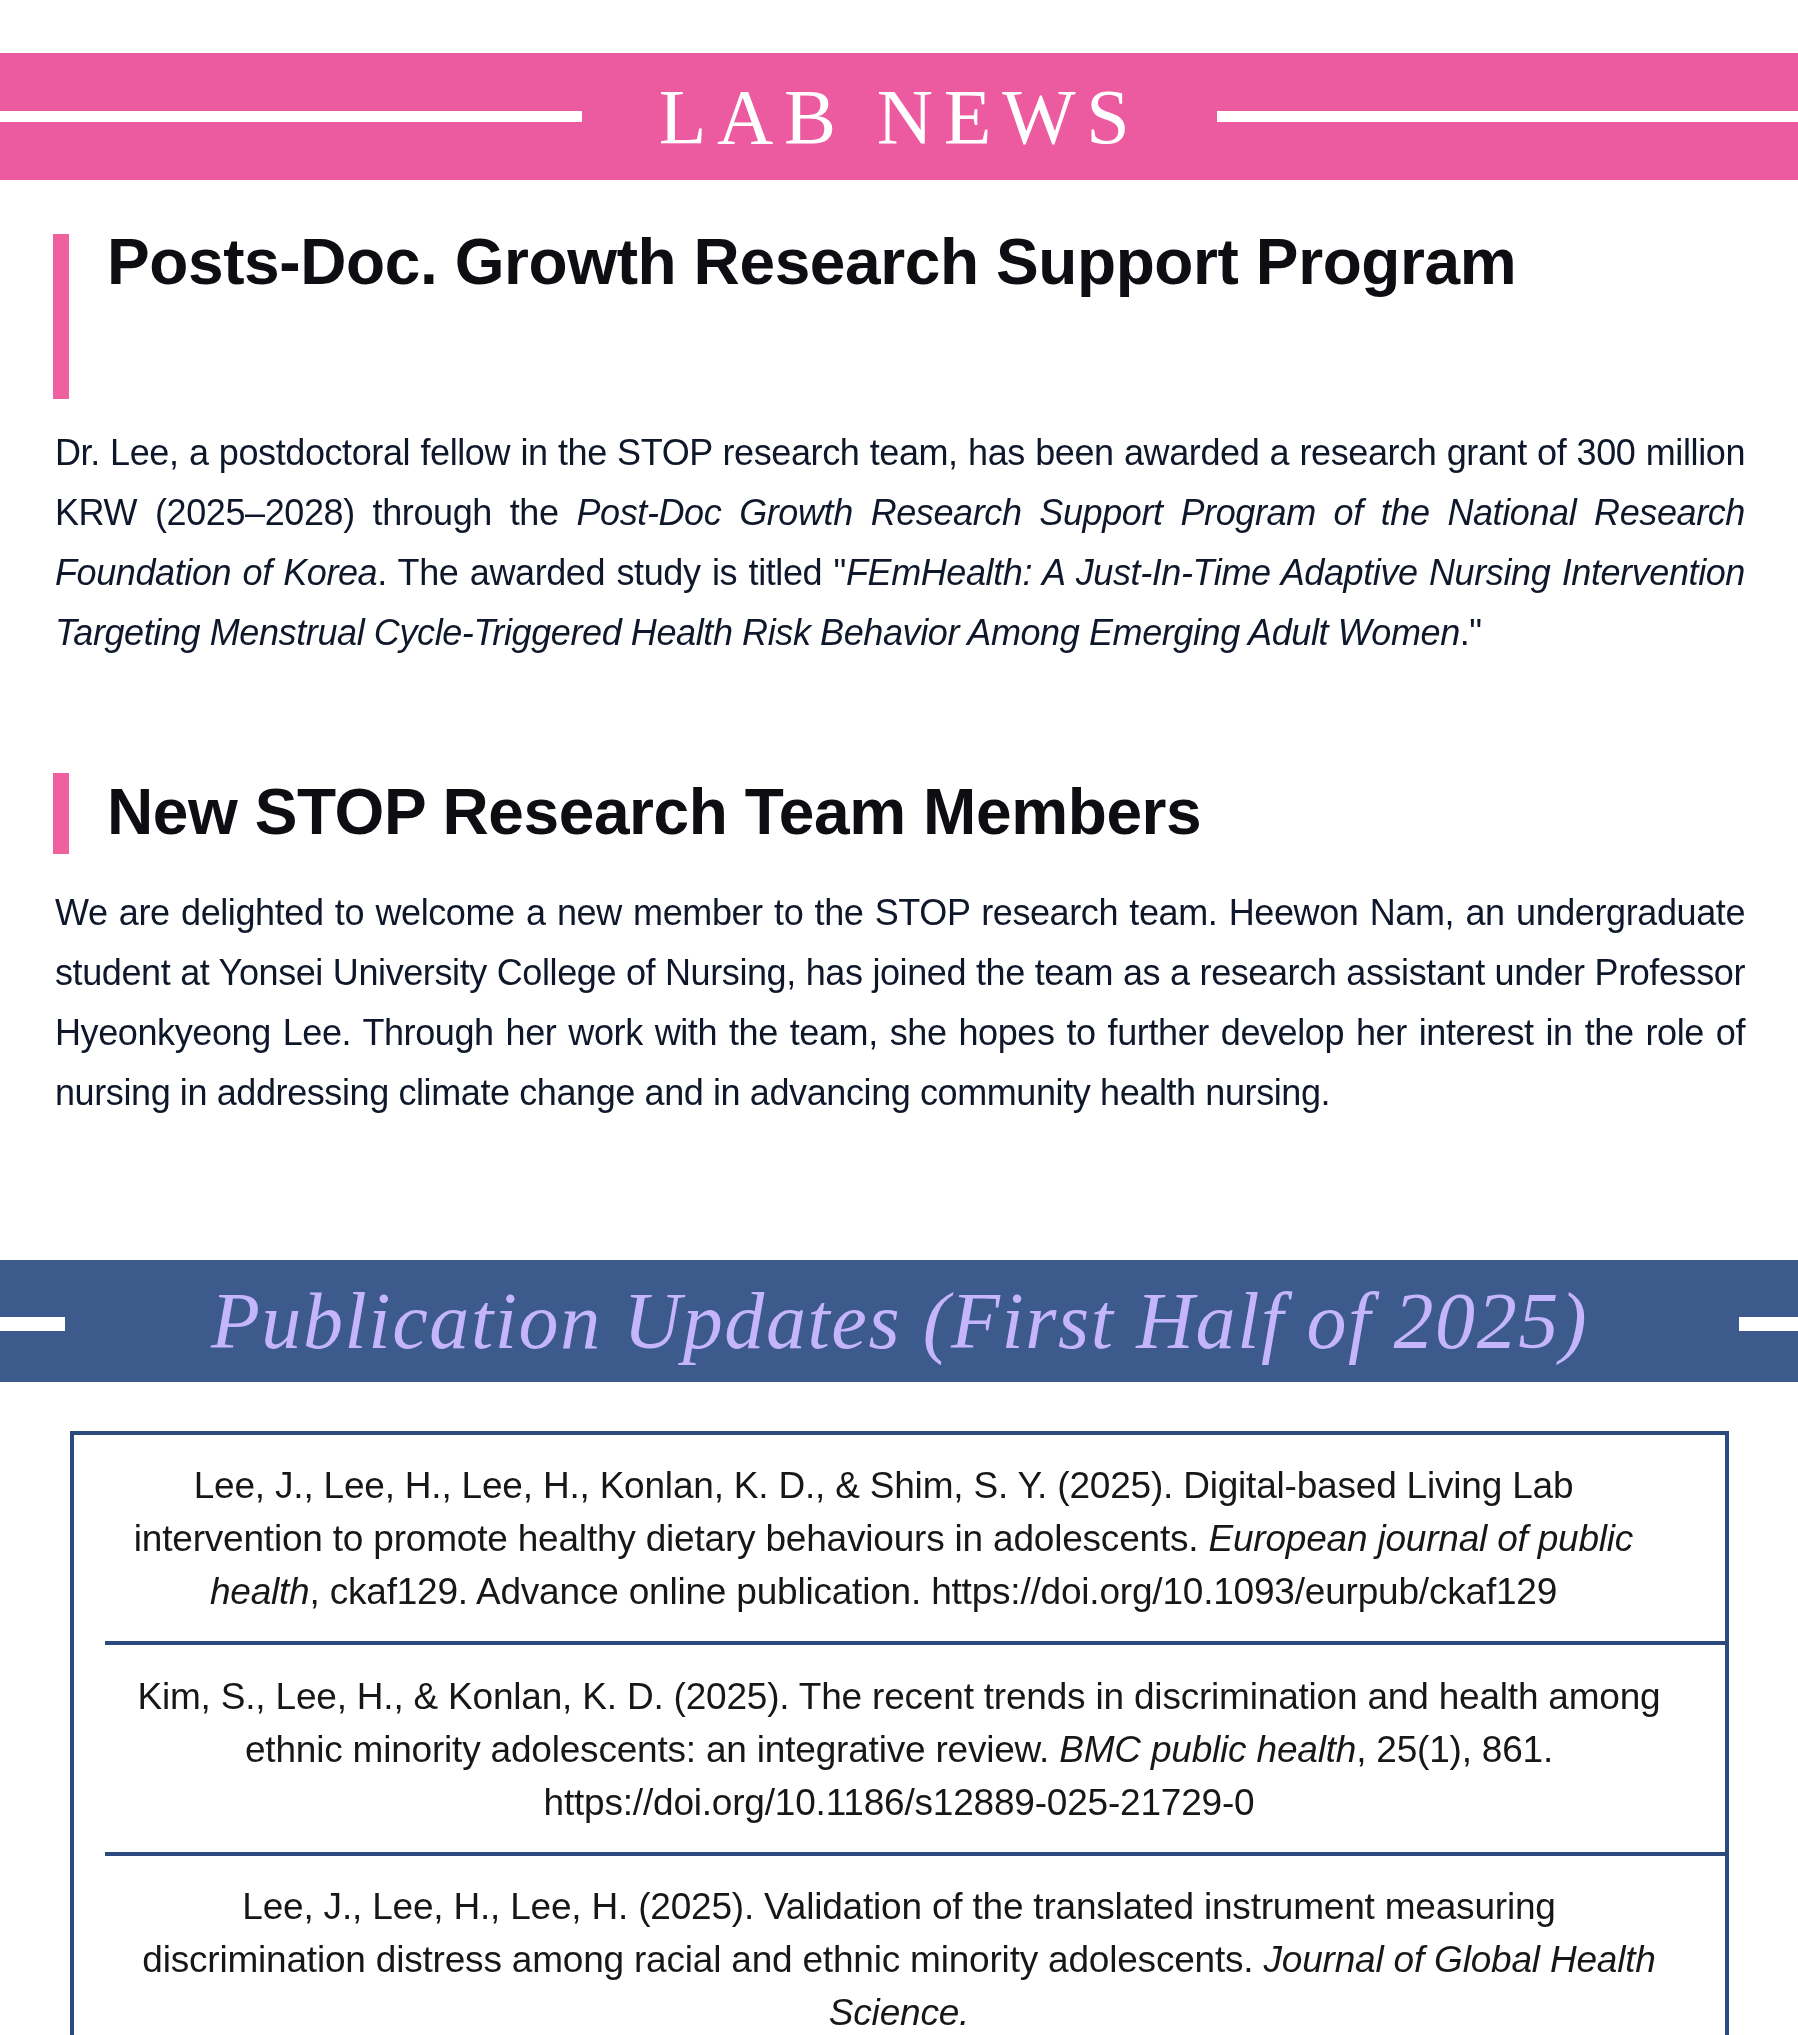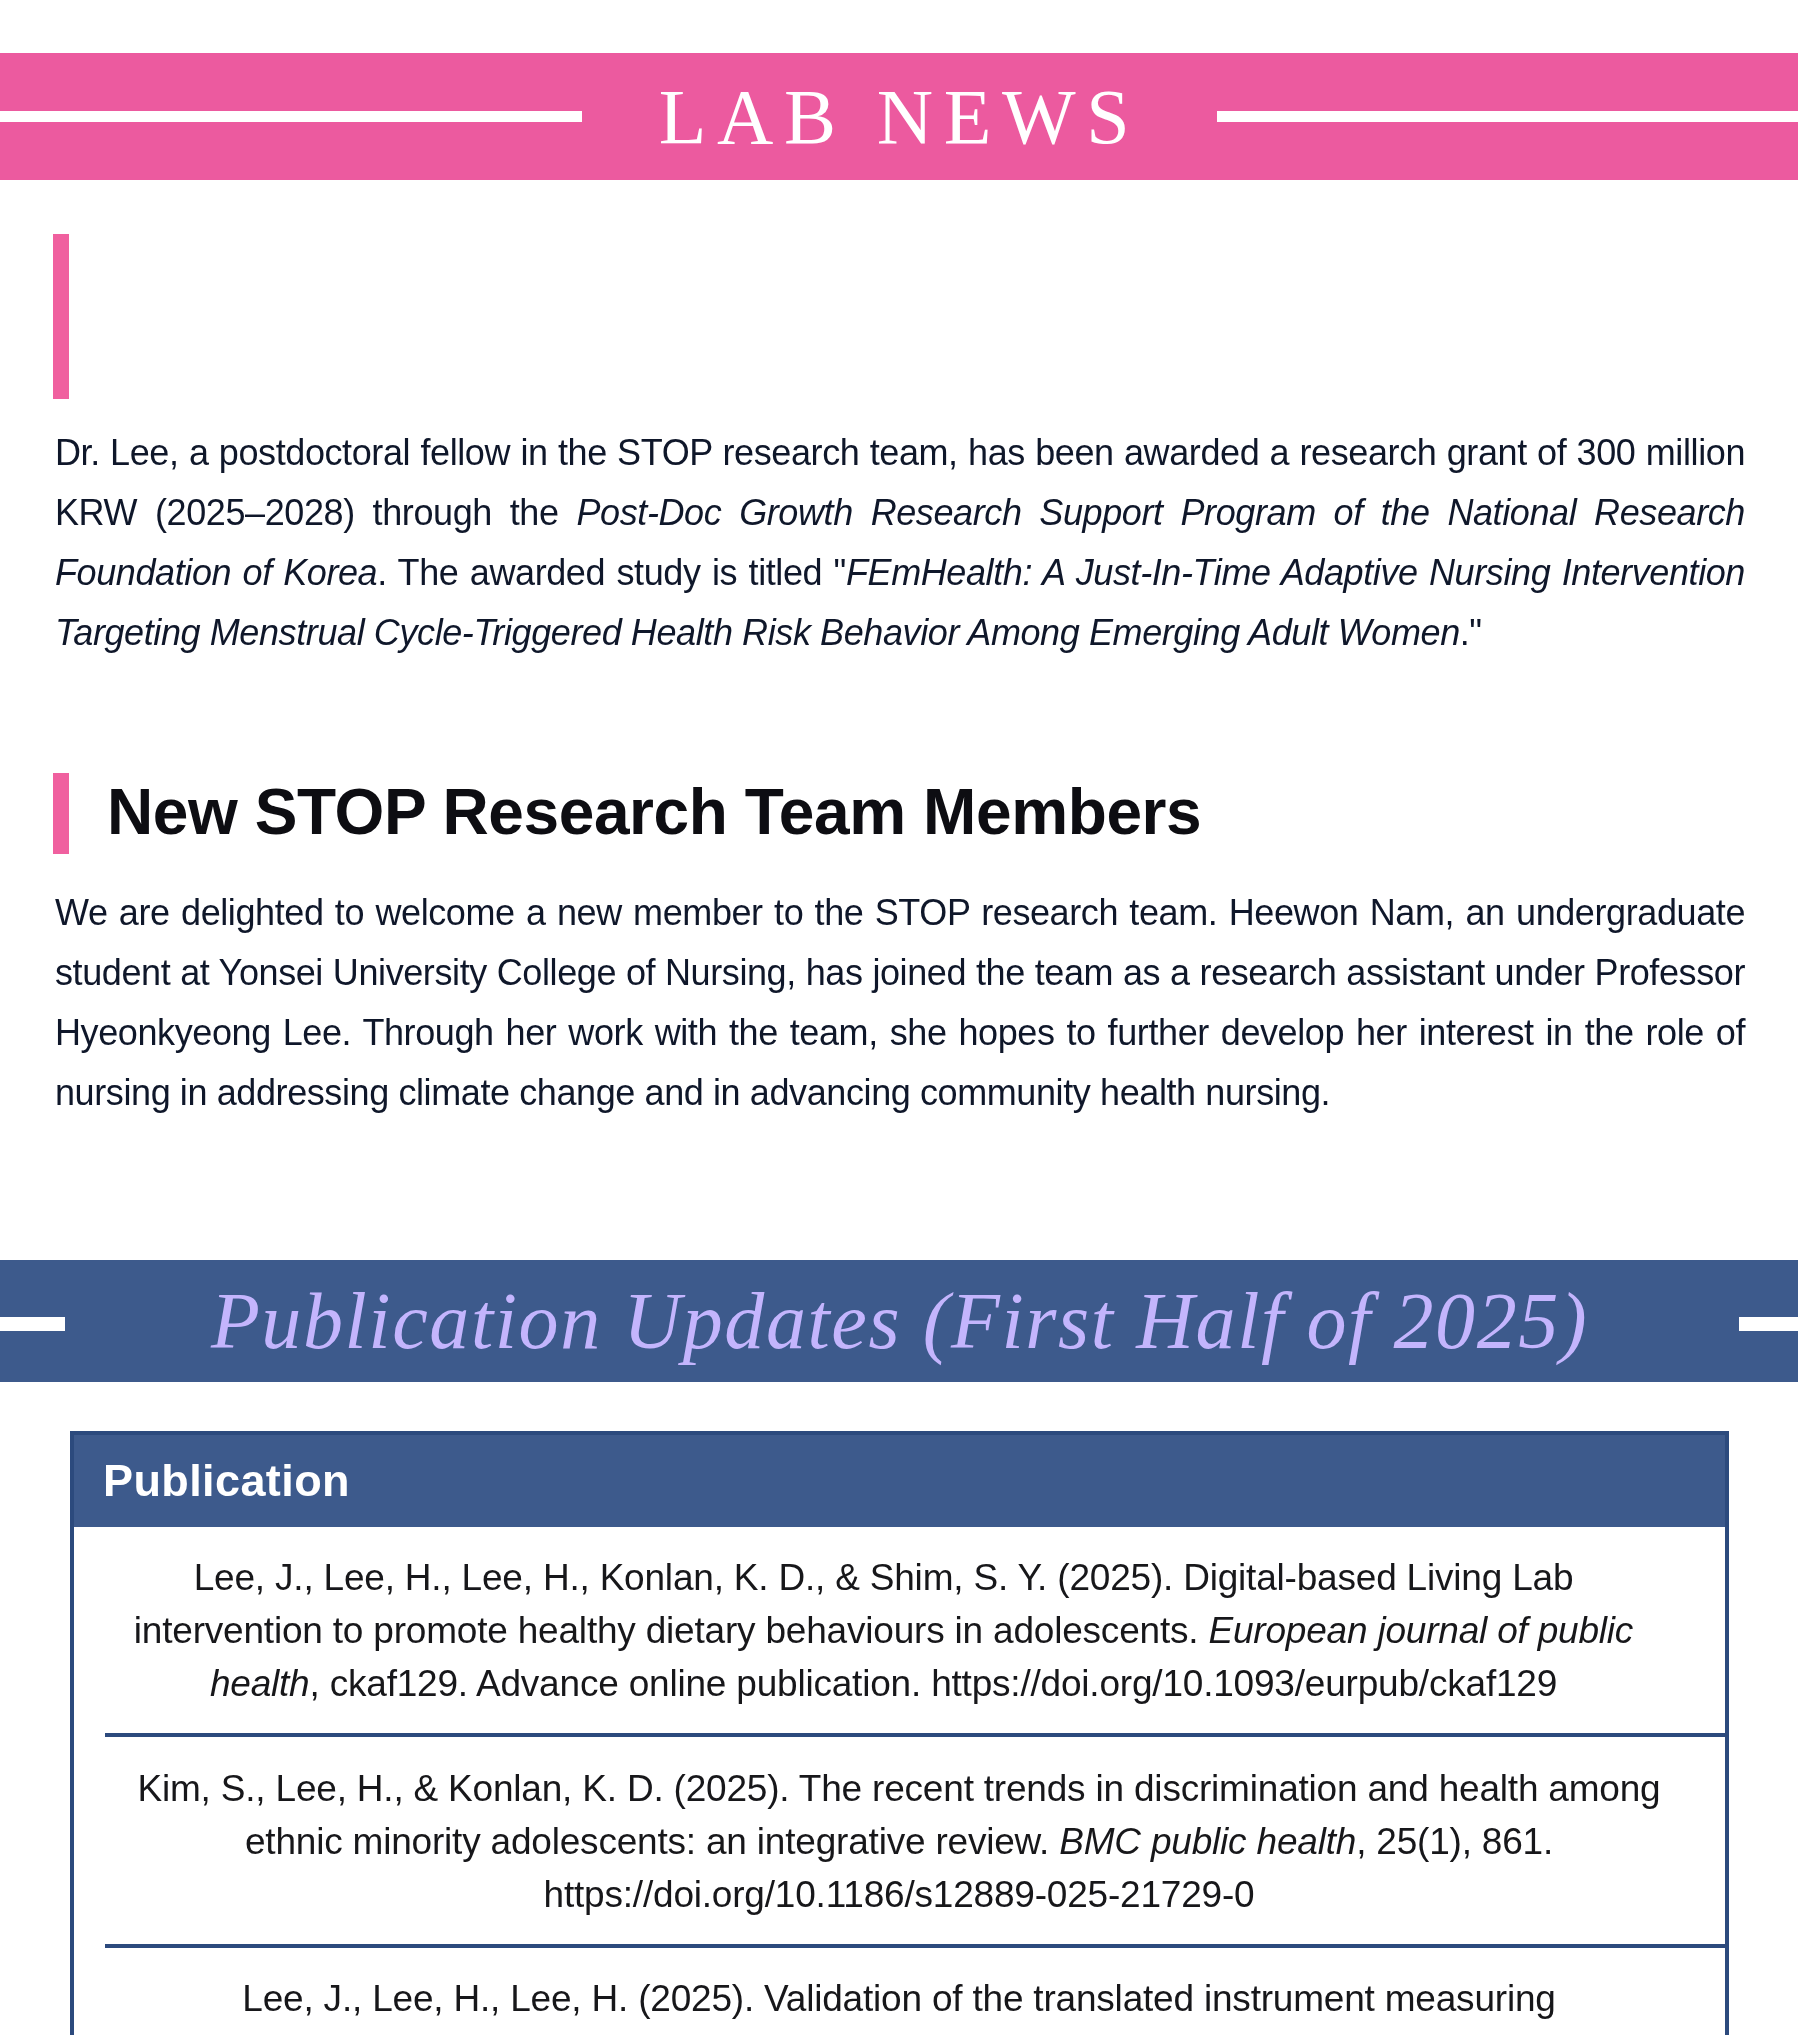--- a/index.html
+++ b/index.html
@@ -66,37 +66,37 @@
   <div class="content">
 
     <div class="top-banner">
       <div class="stripe stripe-l"></div>
       <div class="stripe stripe-r"></div>
       <div class="top-banner-title">LAB NEWS</div>
     </div>
 
     <div class="accent-bar bar-1"></div>
     <div class="h-title h1">
+      <span class="line">Posts-Doc. Growth Research Support Program</span>
     </div>
     <div class="body-par p1"><span>Dr. Lee, a postdoctoral fellow in the STOP research team, has been awarded a research grant of 300 million KRW (2025–2028) through the </span><span class="seg-i">Post-Doc Growth Research Support Program of the National Research Foundation of Korea</span><span>. The awarded study is titled "</span><span class="seg-i">FEmHealth: A Just-In-Time Adaptive Nursing Intervention Targeting Menstrual Cycle-Triggered Health Risk Behavior Among Emerging Adult Women</span><span>."</span></div>
 
     <div class="accent-bar bar-2"></div>
     <div class="h-title h2">
       <span class="line">New STOP Research Team Members</span>
     </div>
     <div class="body-par p2"><span>We are delighted to welcome a new member to the STOP research team. Heewon Nam, an undergraduate student at Yonsei University College of Nursing, has joined the team as a research assistant under Professor Hyeonkyeong Lee. Through her work with the team, she hopes to further develop her interest in the role of nursing in addressing climate change and in advancing community health nursing.</span></div>
 
     <div class="blue-banner">
       <div class="stripe bstripe-l"></div>
       <div class="stripe bstripe-r"></div>
       <div class="blue-banner-title">Publication Updates (First Half of 2025)</div>
     </div>
 
     <div class="pub-table">
-      <div class="pub-head">Publication</div>
       <div class="pub-row"><span>Lee, J., Lee, H., Lee, H., Konlan, K. D., &amp; Shim, S. Y. (2025). Digital-based Living Lab intervention to promote healthy dietary behaviours in adolescents. </span><span class="seg-i">European journal of public health</span><span>, ckaf129. Advance online publication. https://doi.org/10.1093/eurpub/ckaf129</span></div>
       <div class="pub-row"><span>Kim, S., Lee, H., &amp; Konlan, K. D. (2025). The recent trends in discrimination and health among ethnic minority adolescents: an integrative review. </span><span class="seg-i">BMC public health</span><span>, 25(1), 861. https://doi.org/10.1186/s12889-025-21729-0</span></div>
       <div class="pub-row"><span>Lee, J., Lee, H., Lee, H. (2025). Validation of the translated instrument measuring discrimination distress among racial and ethnic minority adolescents. </span><span class="seg-i">Journal of  Global Health Science.</span><br></div>
     </div>
 
   </div>
 </div>
 
 
 </body></html>

